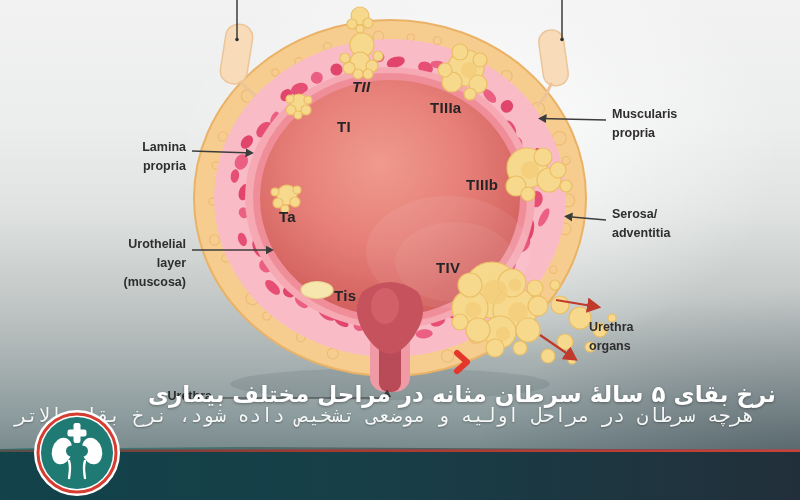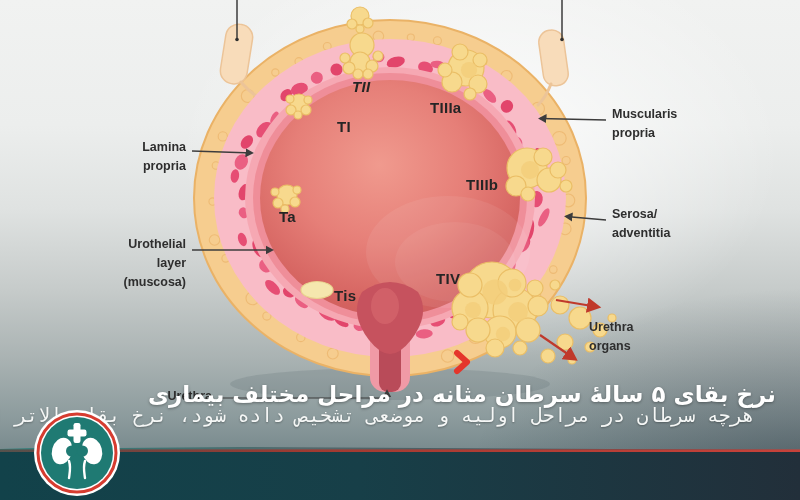--- a/index.html
+++ b/index.html
@@ -316,21 +316,21 @@
         <div>Urethra</div>
       </div>
     </div>
   <div id="stage-labels">
       <div class="stage" style="left: 352px; top: 86px; font-style: italic;">TII</div>
       <div class="stage" style="left: 292px; top: 126px; margin-left: 45px;">TI</div>
       <div class="stage" style="left: 279px; top: 216px;">Ta</div>
       <div class="stage" style="left: 334px; top: 295px;">Tis</div>
       <div class="stage" style="left: 430px; top: 107px;">TIIIa</div>
       <div class="stage" style="left: 466px; top: 184px;">TIIIb</div>
-      <div class="stage" style="left: 436px; top: 278px;">TIV</div>
+      <div class="stage" style="left: 436px; top: 267px;">TIV</div>
     </div>
 
   <div class="hero-line1">
     <span class="bullet">
       <svg width="18" height="26" viewBox="0 0 18 26">
           <path d="M4 4 L14 13 L4 22" stroke="#e5362b" stroke-width="6" fill="none" stroke-linecap="round" stroke-linejoin="round"></path>
         </svg>
     </span>
     <span class="hero-headline">نرخ بقای ۵ سالهٔ سرطان مثانه در مراحل مختلف بیماری</span>
   </div>

